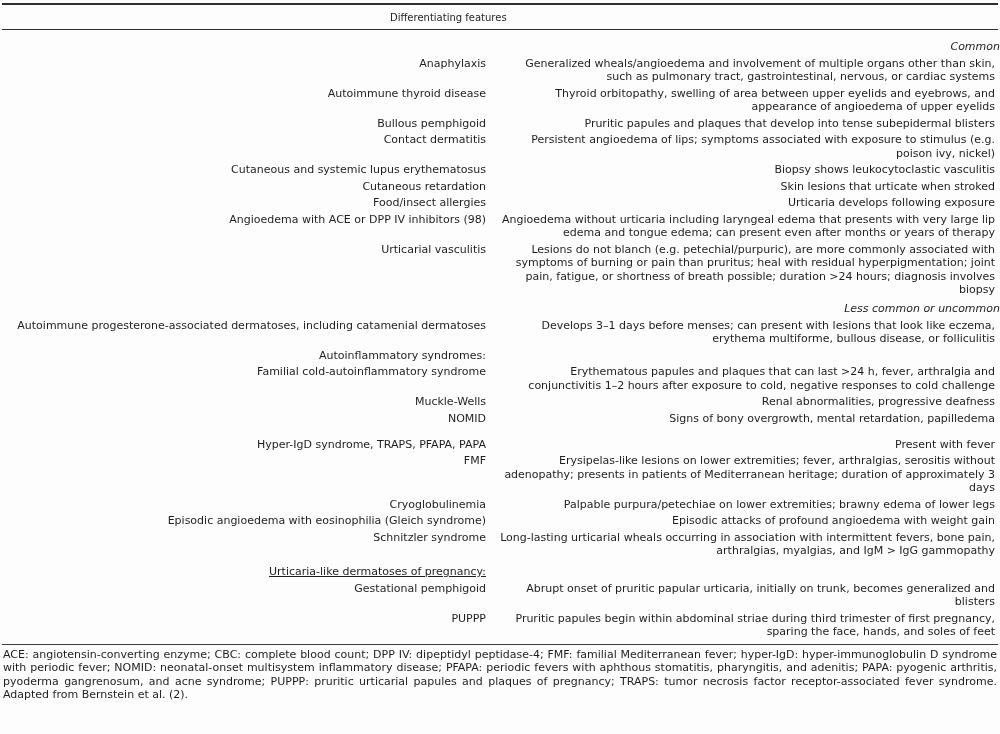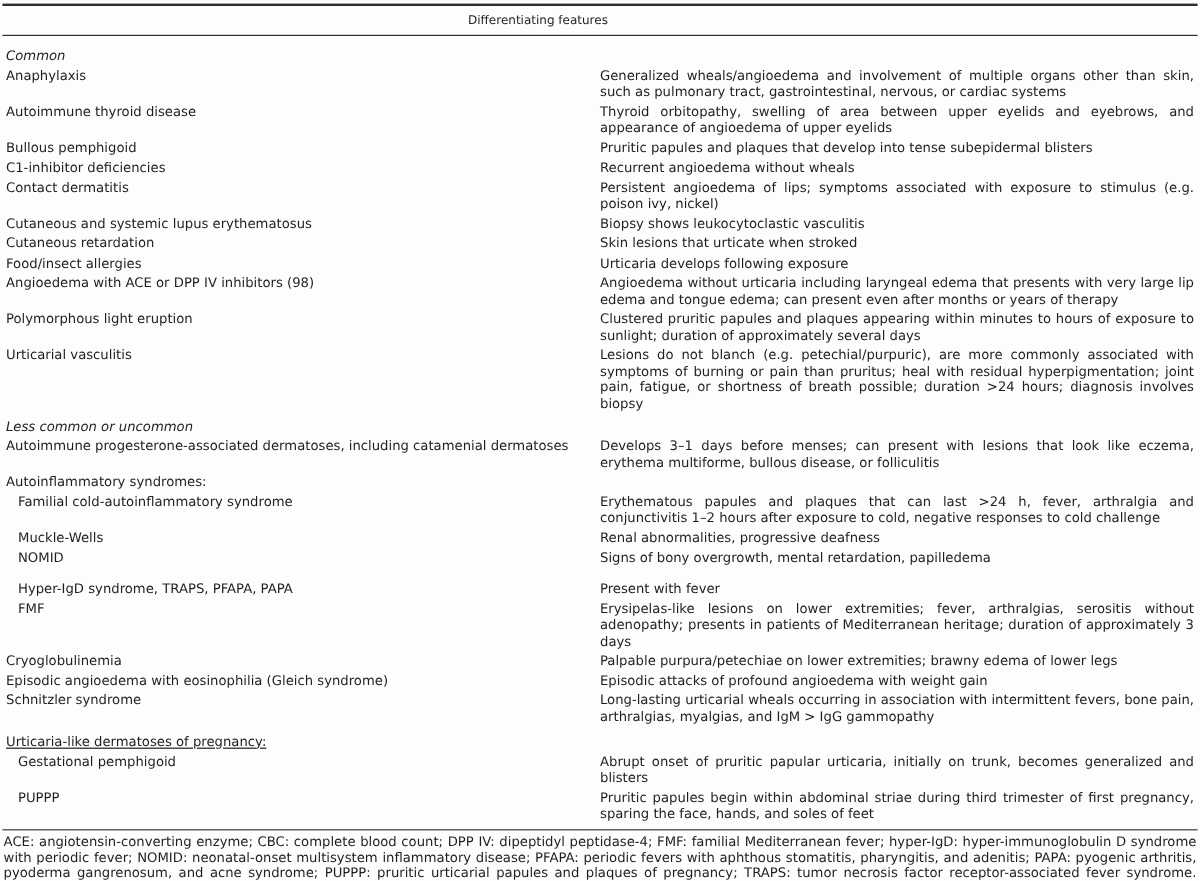--- a/index.html
+++ b/index.html
@@ -26,20 +26,21 @@
     width: 100%;
     border-collapse: collapse;
     table-layout: fixed;
     margin-top: 6px;
   }
   table.diff-table td {
     vertical-align: top;
     font-size: 11px;
     line-height: 13.5px;
     padding: 1.5px 0 1.5px 0;
+    text-align: right;
   }
   td.condition {
     width: 385px;
     padding-left: 5px !important;
     padding-right: 14px !important;
     box-sizing: border-box;
     margin-top: 44px;
   }
   td.condition.indent { padding-left: 15px !important; }
   td.feature {
@@ -85,46 +86,38 @@
         </tr>
         <tr>
           <td class="condition">Autoimmune thyroid disease</td>
           <td class="feature">Thyroid orbitopathy, swelling of area between upper eyelids and eyebrows, and appearance of angioedema of upper eyelids</td>
         </tr>
         <tr>
           <td class="condition">Bullous pemphigoid</td>
           <td class="feature">Pruritic papules and plaques that develop into tense subepidermal blisters</td>
         </tr>
         <tr>
-          <td class="condition">C1-inhibitor deficiencies</td>
-          <td class="feature">Recurrent angioedema without wheals</td>
-        </tr>
-        <tr>
           <td class="condition">Contact dermatitis</td>
           <td class="feature">Persistent angioedema of lips; symptoms associated with exposure to stimulus (e.g. poison ivy, nickel)</td>
         </tr>
         <tr>
           <td class="condition">Cutaneous and systemic lupus erythematosus</td>
           <td class="feature">Biopsy shows leukocytoclastic vasculitis</td>
         </tr>
         <tr>
           <td class="condition">Cutaneous retardation</td>
           <td class="feature">Skin lesions that urticate when stroked</td>
         </tr>
         <tr>
           <td class="condition">Food/insect allergies</td>
           <td class="feature">Urticaria develops following exposure</td>
         </tr>
         <tr>
           <td class="condition">Angioedema with ACE or DPP IV inhibitors (98)</td>
           <td class="feature">Angioedema without urticaria including laryngeal edema that presents with very large lip edema and tongue edema; can present even after months or years of therapy</td>
-        </tr>
-        <tr>
-          <td class="condition">Polymorphous light eruption</td>
-          <td class="feature">Clustered pruritic papules and plaques appearing within minutes to hours of exposure to sunlight; duration of approximately several days</td>
         </tr>
         <tr>
           <td class="condition">Urticarial vasculitis</td>
           <td class="feature">Lesions do not blanch (e.g. petechial/purpuric), are more commonly associated with symptoms of burning or pain than pruritus; heal with residual hyperpigmentation; joint pain, fatigue, or shortness of breath possible; duration &gt;24 hours; diagnosis involves biopsy</td>
         </tr>
         <tr>
           <td colspan="2" class="section-title">Less common or uncommon</td>
         </tr>
         <tr>
           <td class="condition">Autoimmune progesterone-associated dermatoses, including catamenial dermatoses</td>

